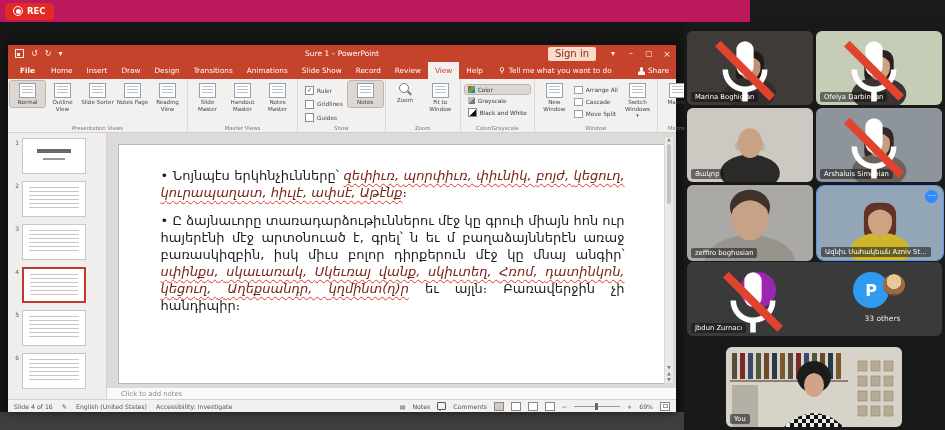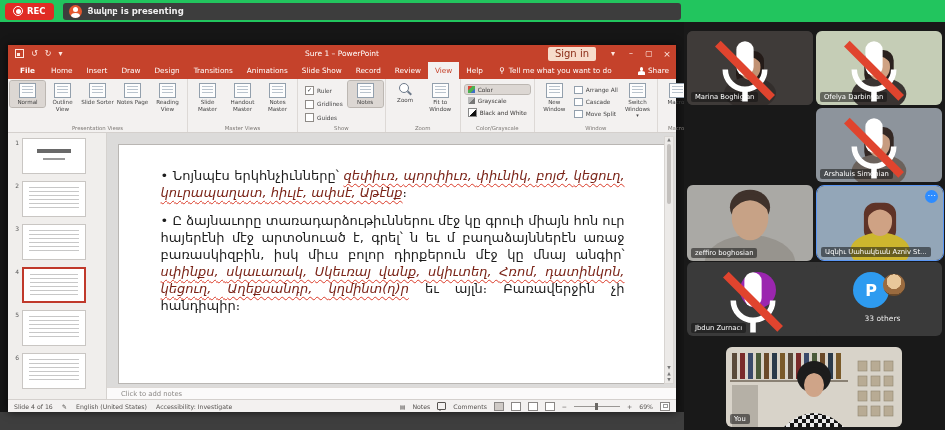--- a/index.html
+++ b/index.html
@@ -1,20 +1,20 @@
 <!DOCTYPE html>
 <html><head>
 <meta charset="utf-8">
 <style>
   html,body{margin:0;padding:0;background:#111;}
   .screen{position:relative;width:945px;height:430px;background:#1a1a1a;overflow:hidden;
           font-family:"DejaVu Sans","Liberation Sans",sans-serif;-webkit-font-smoothing:antialiased;}
 
   
-  .topbar{position:absolute;left:0;top:0;width:945px;height:22px;background:#22c55e;display:flex;align-items:center;z-index:5;}
+  .topbar{position:absolute;left:0;top:0;width:750px;height:22px;background:#be185d;display:flex;align-items:center;z-index:5;}
   .rec-btn{margin-left:5px;height:17px;background:#e02b24;border-radius:4px;color:#fff;font-size:8.5px;font-weight:bold;
            display:flex;align-items:center;gap:4px;padding:0 8px;}
   .rec-dot{width:8px;height:8px;border:1.5px solid #fff;border-radius:50%;position:relative;}
   .rec-dot::after{content:"";position:absolute;inset:1.5px;background:#fff;border-radius:50%;}
   .present-pill{margin-left:9px;width:606px;height:17px;background:#3d3d3d;border-radius:3px;display:flex;align-items:center;
                 gap:6px;padding:0 6px;color:#f0f0f0;font-size:8.5px;font-weight:bold;}
   .present-avatar{width:13px;height:13px;border-radius:50%;background:#e4572e;position:relative;overflow:hidden;flex:0 0 auto;}
   .present-avatar::before{content:"";position:absolute;left:4px;top:2.5px;width:5px;height:5px;border-radius:50%;background:#fff;}
   .present-avatar::after{content:"";position:absolute;left:2px;top:8px;width:9px;height:6px;border-radius:50% 50% 0 0;background:#fff;}
 
@@ -129,24 +129,20 @@
 </head>
 <body>
 
 <div class="screen">
 
   <div class="topbar">
     <div class="rec-btn">
       <span class="rec-dot"></span>
       <span>REC</span>
     </div>
-    <div class="present-pill">
-      <span class="present-avatar"></span>
-      <span>Յակոբ is presenting</span>
-    </div>
   </div>
 
   <div class="share-region">
     <div class="bottom-strip"></div>
 
     <div class="ppt">
 
       <div class="titlebar">
         <div class="qat">
           <span class="qsave"></span>
@@ -430,20 +426,30 @@
           <ellipse cx="63" cy="35.7" rx="11.025" ry="13.65" fill="#cfa283"></ellipse>
           <path d="M 51.975 31.500000000000004 Q 63 18.900000000000002 74.025 31.500000000000004 L 74.025 27.300000000000004 Q 63 15.750000000000004 51.975 27.300000000000004 Z" fill="#2a211e"></path>
         </svg>
         <span class="name-tag">Ofelya Darbinyan</span>
         <svg class="mic-ic" viewBox="0 0 12 12">
           <rect x="4.6" y="1" width="2.8" height="5.6" rx="1.4" fill="#fff"></rect>
           <path d="M2.8 5.6a3.2 3.2 0 0 0 6.4 0" stroke="#fff" stroke-width="0.9" fill="none"></path>
           <line x1="6" y1="9" x2="6" y2="10.8" stroke="#fff" stroke-width="0.9"></line>
           <line x1="1.6" y1="1.4" x2="10.4" y2="10.2" stroke="#e0442e" stroke-width="1.3"></line>
         </svg>
+      </div>
+      <div class="tile" style="left: 3px; top: 86px; width: 126px; height: 74px;">
+        <svg viewBox="0 0 126 74" preserveAspectRatio="xMidYMid slice">
+          <rect width="126" height="74" fill="#cdc8c1"></rect>
+          <ellipse cx="51.5" cy="38.1" rx="3.4499999999999997" ry="4.6" fill="#b9b3ac"></ellipse>
+          <ellipse cx="74.5" cy="38.1" rx="3.4499999999999997" ry="4.6" fill="#b9b3ac"></ellipse>
+          <ellipse cx="63" cy="65" rx="29.9" ry="18.4" fill="#2b2a29"></ellipse>
+          <ellipse cx="63" cy="35.1" rx="12.075" ry="14.95" fill="#c9a183"></ellipse>
+        </svg>
+        <span class="name-tag">Յակոբ</span>
       </div>
       <div class="tile" style="left: 132px; top: 86px; width: 126px; height: 74px;">
         <svg viewBox="0 0 126 74" preserveAspectRatio="xMidYMid slice">
           <rect width="126" height="74" fill="#8d949c"></rect>
           <rect x="48.3" y="18.900000000000002" width="29.400000000000002" height="35.7" rx="10.5" fill="#342824"></rect>
           <ellipse cx="63" cy="63" rx="27.3" ry="16.8" fill="#6b625c"></ellipse>
           <ellipse cx="63" cy="35.7" rx="11.025" ry="13.65" fill="#c79c80"></ellipse>
           <path d="M 51.975 31.500000000000004 Q 63 18.900000000000002 74.025 31.500000000000004 L 74.025 27.300000000000004 Q 63 15.750000000000004 51.975 27.300000000000004 Z" fill="#342824"></path>
         </svg>
         <span class="name-tag">Arshaluis Simonian</span>

